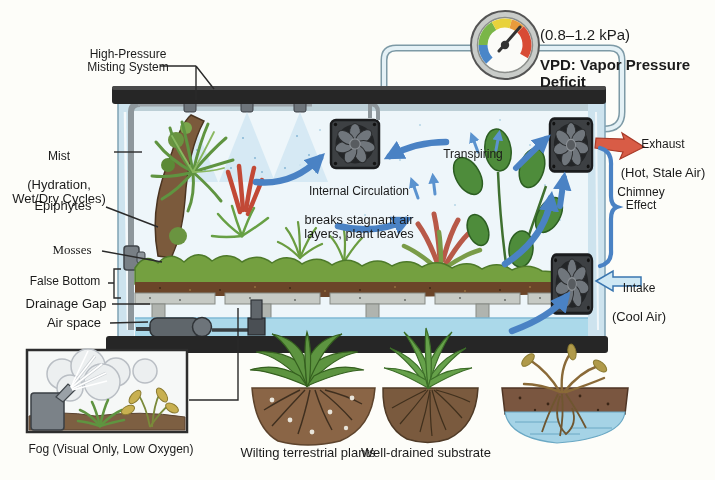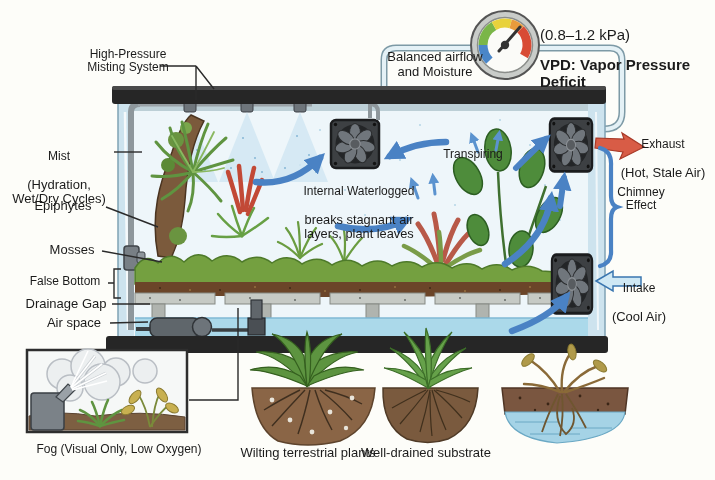--- a/index.html
+++ b/index.html
@@ -426,57 +426,55 @@
       <ellipse transform="translate(528,360) rotate(45)" rx="4" ry="8"></ellipse>
       <ellipse transform="translate(600,366) rotate(-50)" rx="4" ry="8"></ellipse>
       <ellipse transform="translate(572,352) rotate(-10)" rx="4" ry="8"></ellipse>
     </g>
   </g>
 </svg>
 
 <div class="lbl bold left-align" style="left:540px;top:9px;width:175px;">VPD: Vapor Pressure Deficit</div>
 <div class="lbl left-align" style="left:540px;top:27px;width:160px;font-size:15px;">(0.8–1.2 kPa)</div>
 
-<div class="lbl" style="left:385px;top:50px;width:100px;">Balanced airflow
-and Moisture</div>
 
 <div class="lbl big" style="left:53px;top:48px;width:150px;">High-Pressure
 Misting System</div>
 
 <div class="lbl" style="left:5px;top:135px;width:108px;">
   <div class="big">Mist</div>
   <div class="sub">(Hydration,
 Wet/Dry Cycles)</div>
 </div>
 
 <div class="lbl" style="left:28px;top:199px;width:70px;">Epiphytes</div>
-<div class="lbl" style="left:42px;top:243px;width:60px;">Mosses</div>
+<div class="lbl" style="left:42px;top:243px;width:60px;font-family:Liberation Serif, serif;">Mosses</div>
 <div class="lbl big" style="left:22px;top:275px;width:86px;">False Bottom</div>
 <div class="lbl" style="left:22px;top:297px;width:88px;">Drainage Gap</div>
 <div class="lbl" style="left:40px;top:316px;width:68px;">Air space</div>
 
 <div class="lbl" style="left:296px;top:170px;width:126px;">
-  <div class="big">Internal Waterlogged</div>
+  <div class="big">Internal Circulation</div>
   <div style="font-size:12.8px;text-align:center;">breaks stagnant air
 layers, plant leaves</div>
 </div>
 
 <div class="lbl big" style="left:430px;top:124px;width:86px;margin-top:24px;">Transpiring</div>
 
 <div class="lbl" style="left:612px;top:123px;width:102px;">
   <div class="big">Exhaust</div>
   <div class="sub">(Hot, Stale Air)</div>
 </div>
 
 <div class="lbl big" style="left:605px;top:186px;width:72px;">Chimney
 Effect</div>
 
 <div class="lbl" style="left:600px;top:267px;width:78px;">
   <div class="big">Intake</div>
   <div class="sub">(Cool Air)</div>
 </div>
 
-<div class="lbl big" style="left:26px;top:443px;width:186px;">Fog (Visual Only, Low Oxygen)</div>
+<div class="lbl big" style="left:18px;top:443px;width:186px;">Fog (Visual Only, Low Oxygen)</div>
 
 <div class="lbl" style="left:238px;top:446px;width:140px;">Wilting terrestrial plants</div>
 <div class="lbl" style="left:360px;top:446px;width:132px;">Well-drained substrate</div>
 
 </div>
 
 </body></html>

